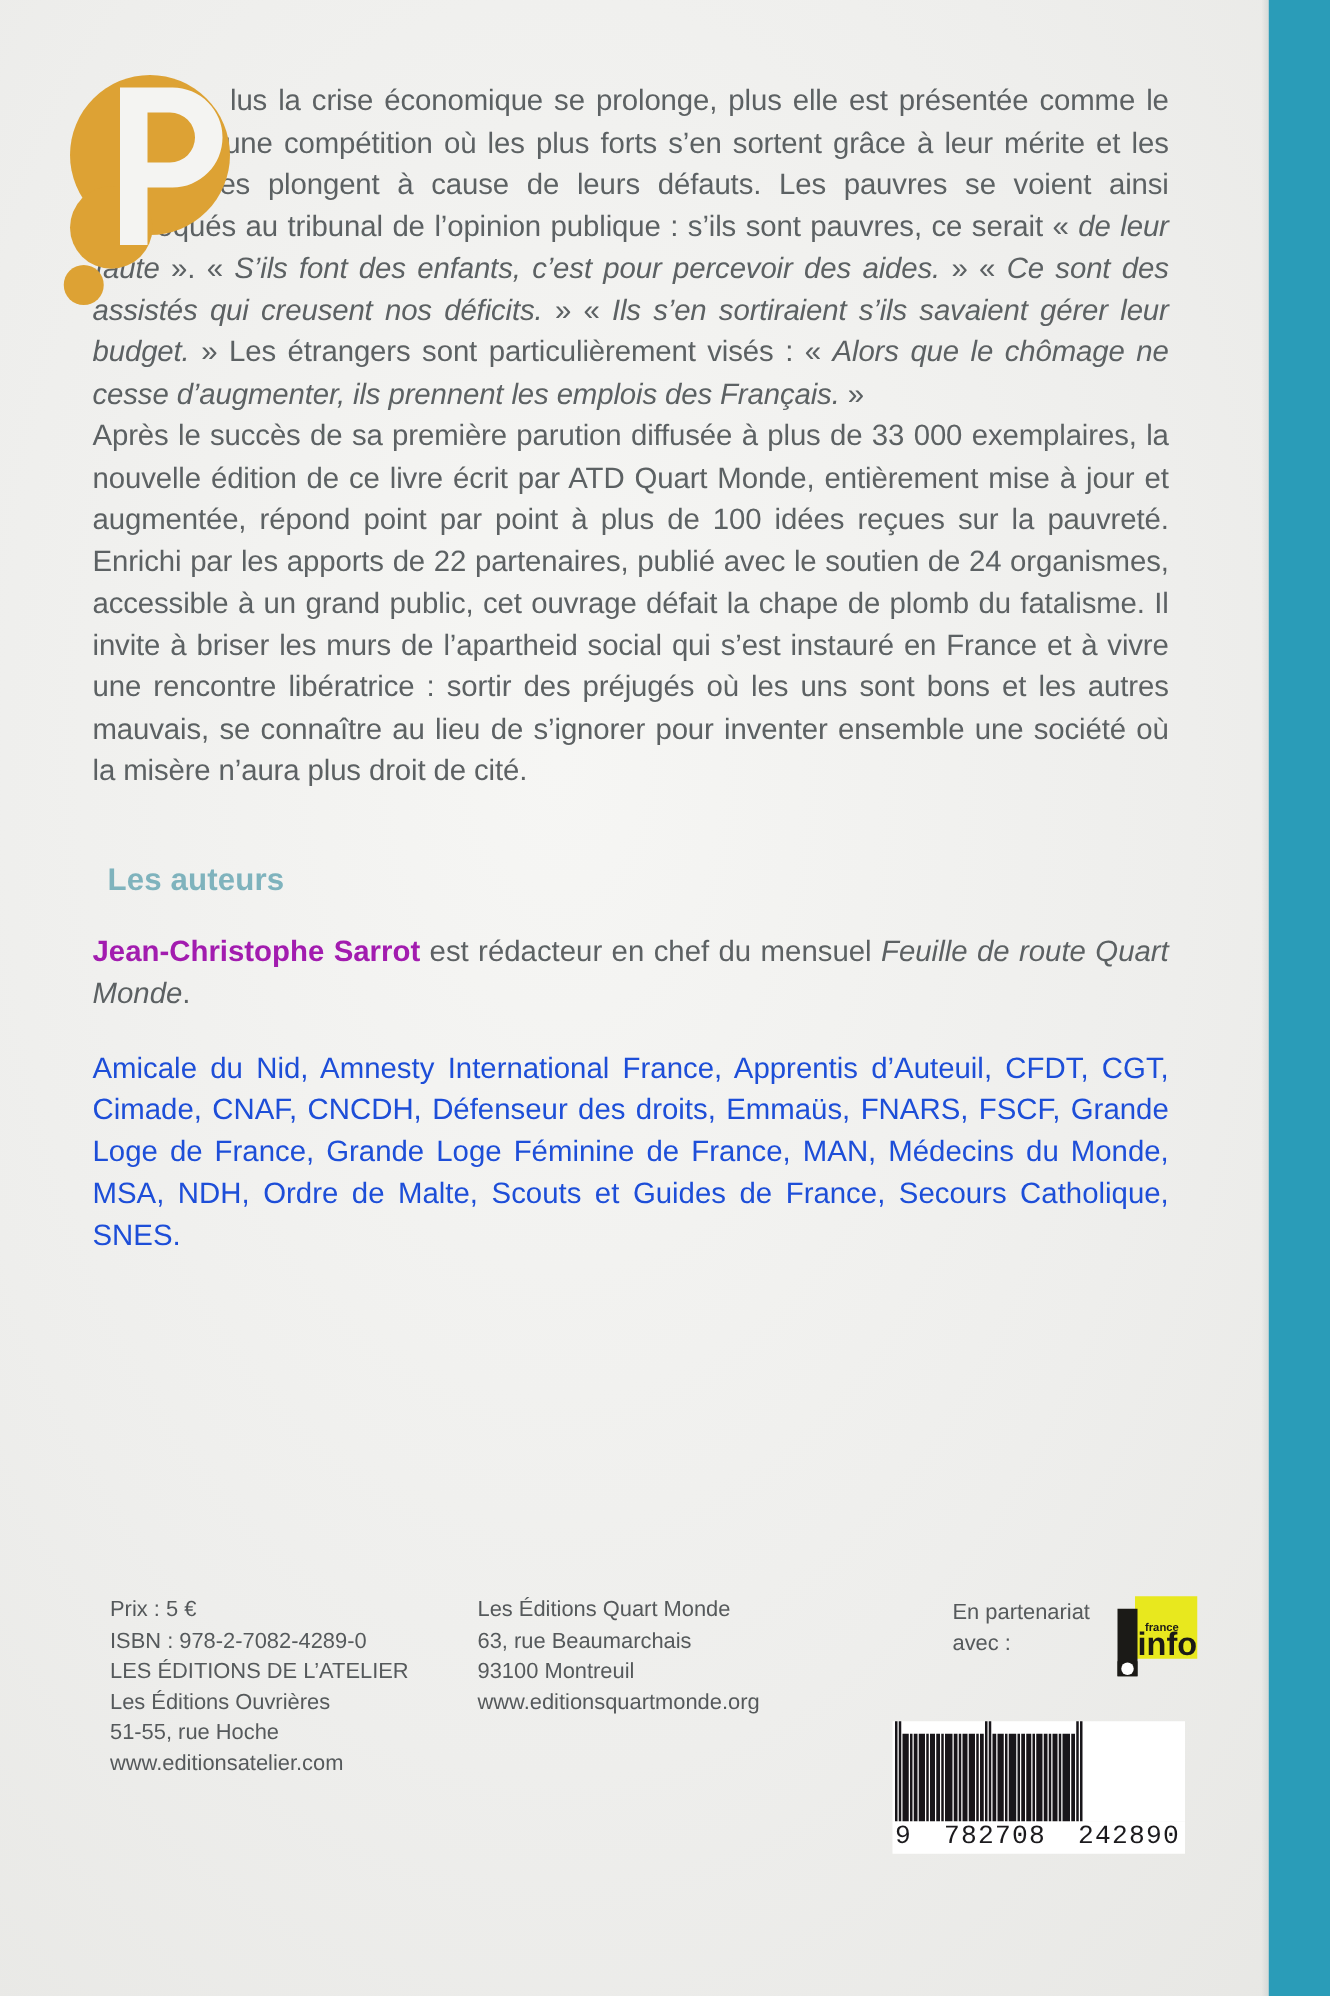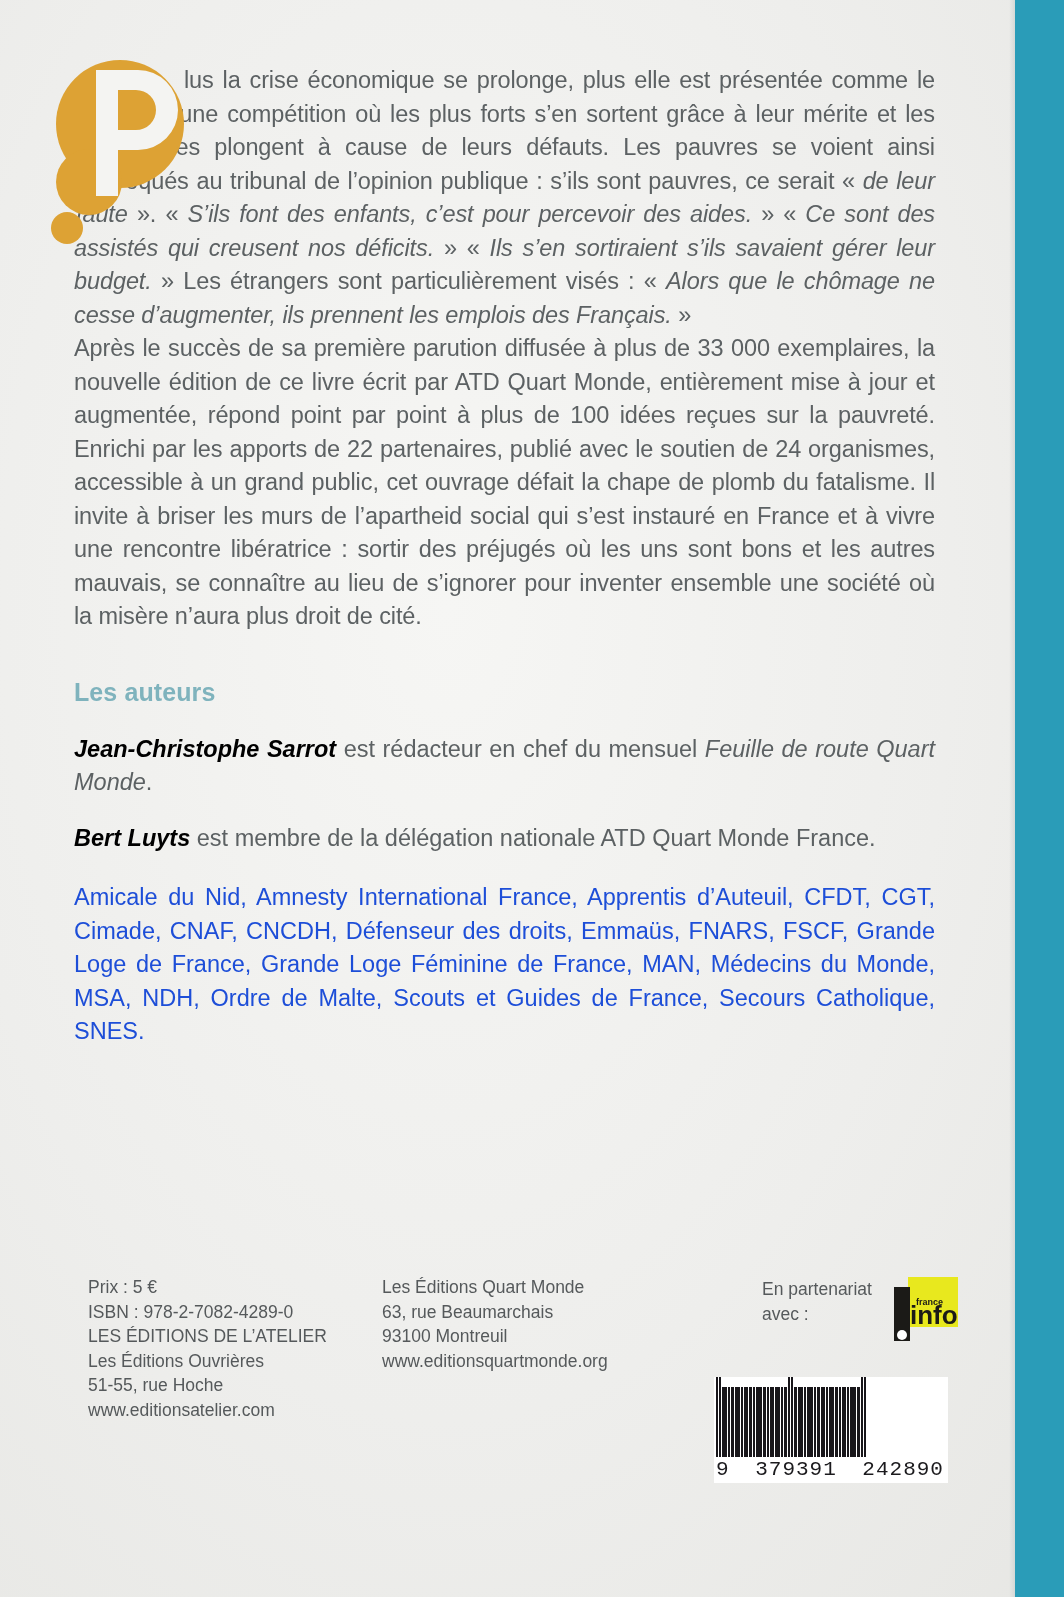--- a/index.html
+++ b/index.html
@@ -81,21 +81,21 @@
     shape-outside: polygon(0 0, 100% 0, 100% 100%, 0 100%);
     margin: 0 0 0 -108px;
   }
   .blurb em {
     font-style: italic;
   }
   .p-second { margin-top: 0; }
 
   
   h2.section-title {
-    margin: 0;
+    margin: 12px;
     font-size: 25px;
     font-weight: bold;
     letter-spacing: 0.1px;
   }
   .authors-title {
     color: #7fb3bd;
     padding-top: 44px;
   }
   .partners-title {
     color: #b5573f;
@@ -104,21 +104,21 @@
 
   
   .authors {
     font-size: 23.5px;
     line-height: 33.5px;
     color: #5c6163;
     text-align: justify;
   }
   .author-entry { margin-top: 22px; }
   .author-entry:first-child { margin-top: 26px; }
-  .author-entry b { color: #000000; font-weight: bold; font-style: italic; }
+  .author-entry b { color: #a21caf; font-weight: bold; }
   .author-entry i { font-style: italic; }
 
   
   .partners-list {
     margin-top: 26px;
     font-size: 23.5px;
     line-height: 33.5px;
     color: #1d4ed8;
     text-align: justify;
   }
@@ -212,23 +212,20 @@
         <span class="lead-shape"></span><span>lus la crise économique se prolonge, plus elle est présentée comme le résultat d’une compétition où les plus forts s’en sortent grâce à leur mérite et les plus faibles plongent à cause de leurs défauts. Les pauvres se voient ainsi convoqués au tribunal de l’opinion publique : s’ils sont pauvres, ce serait « </span><em>de leur faute</em><span> ». « </span><em>S’ils font des enfants, c’est pour percevoir des aides.</em><span> » « </span><em>Ce sont des assistés qui creusent nos déficits.</em><span> » « </span><em>Ils s’en sortiraient s’ils savaient gérer leur budget.</em><span> » Les étrangers sont particulièrement visés : « </span><em>Alors que le chômage ne cesse d’augmenter, ils prennent les emplois des Français.</em><span> »</span>
       </p>
       <p class="p-second">Après le succès de sa première parution diffusée à plus de 33 000 exemplaires, la nouvelle édition de ce livre écrit par ATD Quart Monde, entièrement mise à jour et augmentée, répond point par point à plus de 100 idées reçues sur la pauvreté. Enrichi par les apports de 22 partenaires, publié avec le soutien de 24 organismes, accessible à un grand public, cet ouvrage défait la chape de plomb du fatalisme. Il invite à briser les murs de l’apartheid social qui s’est instauré en France et à vivre une rencontre libératrice : sortir des préjugés où les uns sont bons et les autres mauvais, se connaître au lieu de s’ignorer pour inventer ensemble une société où la misère n’aura plus droit de cité.</p>
     </div>
 
     <h2 class="section-title authors-title">Les auteurs</h2>
 
     <div class="authors">
       <div class="author-entry">
         <b>Jean-Christophe Sarrot</b><span> est rédacteur en chef du mensuel </span><i>Feuille de route Quart Monde</i><span>.</span>
-      </div>
-      <div class="author-entry">
-        <b>Bert Luyts</b><span> est membre de la délégation nationale ATD Quart Monde France.</span>
       </div>
     </div>
 
 
     <div class="partners-list">Amicale du Nid, Amnesty International France, Apprentis d’Auteuil, CFDT, CGT, Cimade, CNAF, CNCDH, Défenseur des droits, Emmaüs, FNARS, FSCF, Grande Loge de France, Grande Loge Féminine de France, MAN, Médecins du Monde, MSA, NDH, Ordre de Malte, Scouts et Guides de France, Secours Catholique, SNES.</div>
 
     <div class="footer">
 
       <div class="col col-imprint">
         <div>Prix : 5 €</div>
@@ -299,20 +296,20 @@
           <span class="bar" style="width:2px;height:70px"></span>
           <span class="bar" style="width:4px;height:70px"></span>
           <span class="bar" style="width:2px;height:70px"></span>
           <span class="bar" style="width:6px;height:70px"></span>
           <span class="bar" style="width:3px;height:70px"></span>
           <span class="bar" style="width:2px;height:80px"></span>
           <span class="bar" style="width:2px;height:80px"></span>
         </div>
         <div class="barcode-digits">
           <span>9</span>
-          <span>379391</span>
+          <span>782708</span>
           <span>242890</span>
         </div>
       </div>
 
     </div>
   </div>
 </div>
 
 </body></html>

